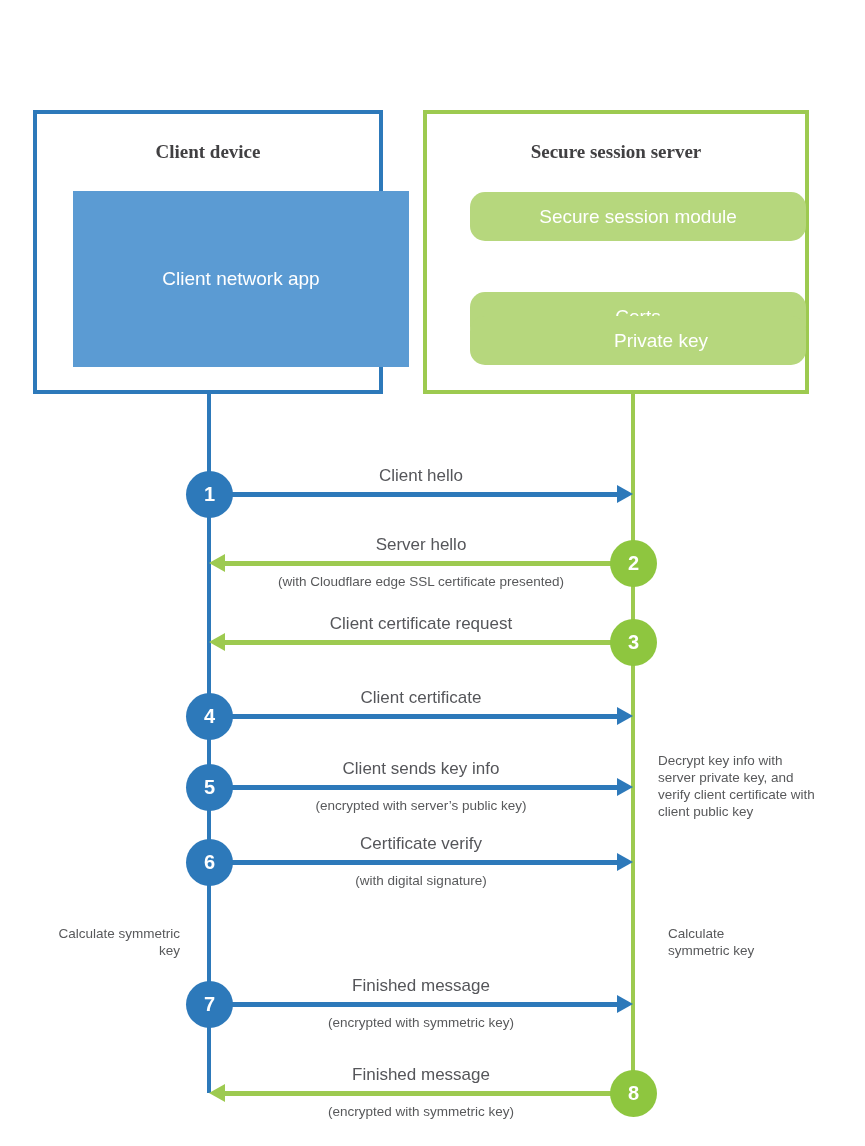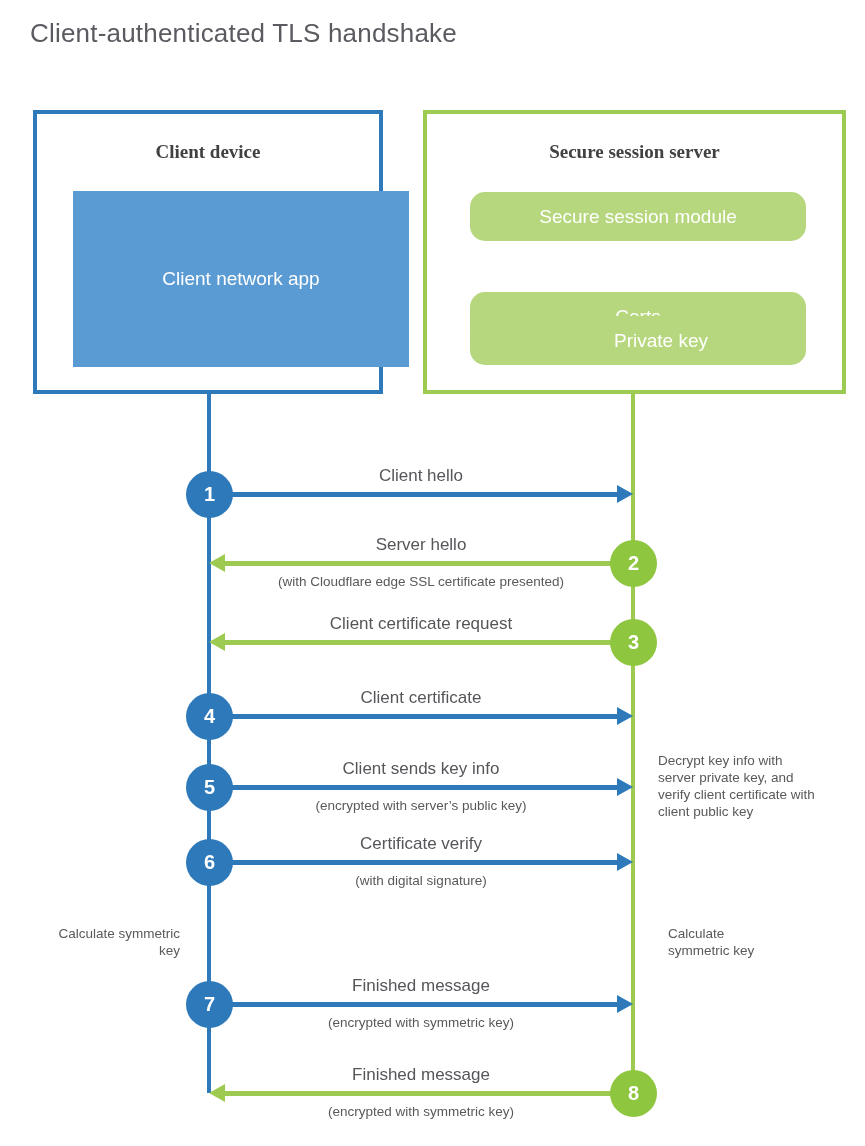--- a/index.html
+++ b/index.html
@@ -13,21 +13,21 @@
     --text-sub:#58595b;
   }
   *{margin:0;padding:0;box-sizing:border-box;}
   body{background:#fff;font-family:"Liberation Sans", sans-serif;}
   .page{position:relative;width:865px;height:1146px;background:#fff;overflow:hidden;}
 
   .page-title{position:absolute;left:30px;top:18px;font-size:26px;font-weight:300;color:#595b60;letter-spacing:.2px;}
 
   
   .client-box{position:absolute;left:33px;top:110px;width:350px;height:284px;border:4px solid var(--blue);background:#fff;}
-  .server-box{position:absolute;left:423px;top:110px;width:423px;height:284px;border:4px solid var(--green);background:#fff;}
+  .server-box{position:absolute;left:423px;top:110px;width:386px;height:284px;border:4px solid var(--green);background:#fff;}
   .box-title{position:absolute;left:0;top:27px;width:100%;text-align:center;font-size:19px;font-weight:bold;color:var(--text-dark);font-family:Liberation Serif, serif;}
   .client-app{position:absolute;left:36px;top:77px;width:336px;height:176px;background:var(--blue-fill);display:flex;align-items:center;justify-content:center;text-align:center;color:#fff;font-size:19px;line-height:26px;padding:0 43px;}
   .module-bar{position:absolute;left:43px;width:336px;height:49px;background:var(--green-fill);display:flex;align-items:center;justify-content:center;color:#fff;font-size:19px;border-radius:15px;}
   .bar-1{top:78px;} .bar-2{top:130px;margin-top:48px;} .bar-3{top:202px;padding-left:46px;}
 
   
   .lifeline{position:absolute;top:394px;width:4px;height:699px;}
   .lifeline.client{left:207px;background:var(--blue);}
   .lifeline.server{left:631px;background:var(--green);}
 
@@ -55,21 +55,20 @@
   .note{position:absolute;font-size:13.5px;line-height:17px;color:var(--text-sub);}
   .note-decrypt{left:658px;top:752px;width:158px;text-align:left;}
   .note-calc-left{left:40px;top:925px;width:140px;text-align:right;}
   .note-calc-right{left:668px;top:925px;width:110px;text-align:left;}
 </style>
 </head>
 <body>
 
 <div class="page">
 
-  <div class="page-title">Client-authenticated TLS handshake</div>
 
   <div class="client-box">
     <div class="box-title">Client device</div>
     <div class="client-app">Client network app</div>
   </div>
 
   <div class="server-box">
     <div class="box-title">Secure session server</div>
     <div class="module-bar bar-1">Secure session module</div>
     <div class="module-bar bar-2">Certs</div>

